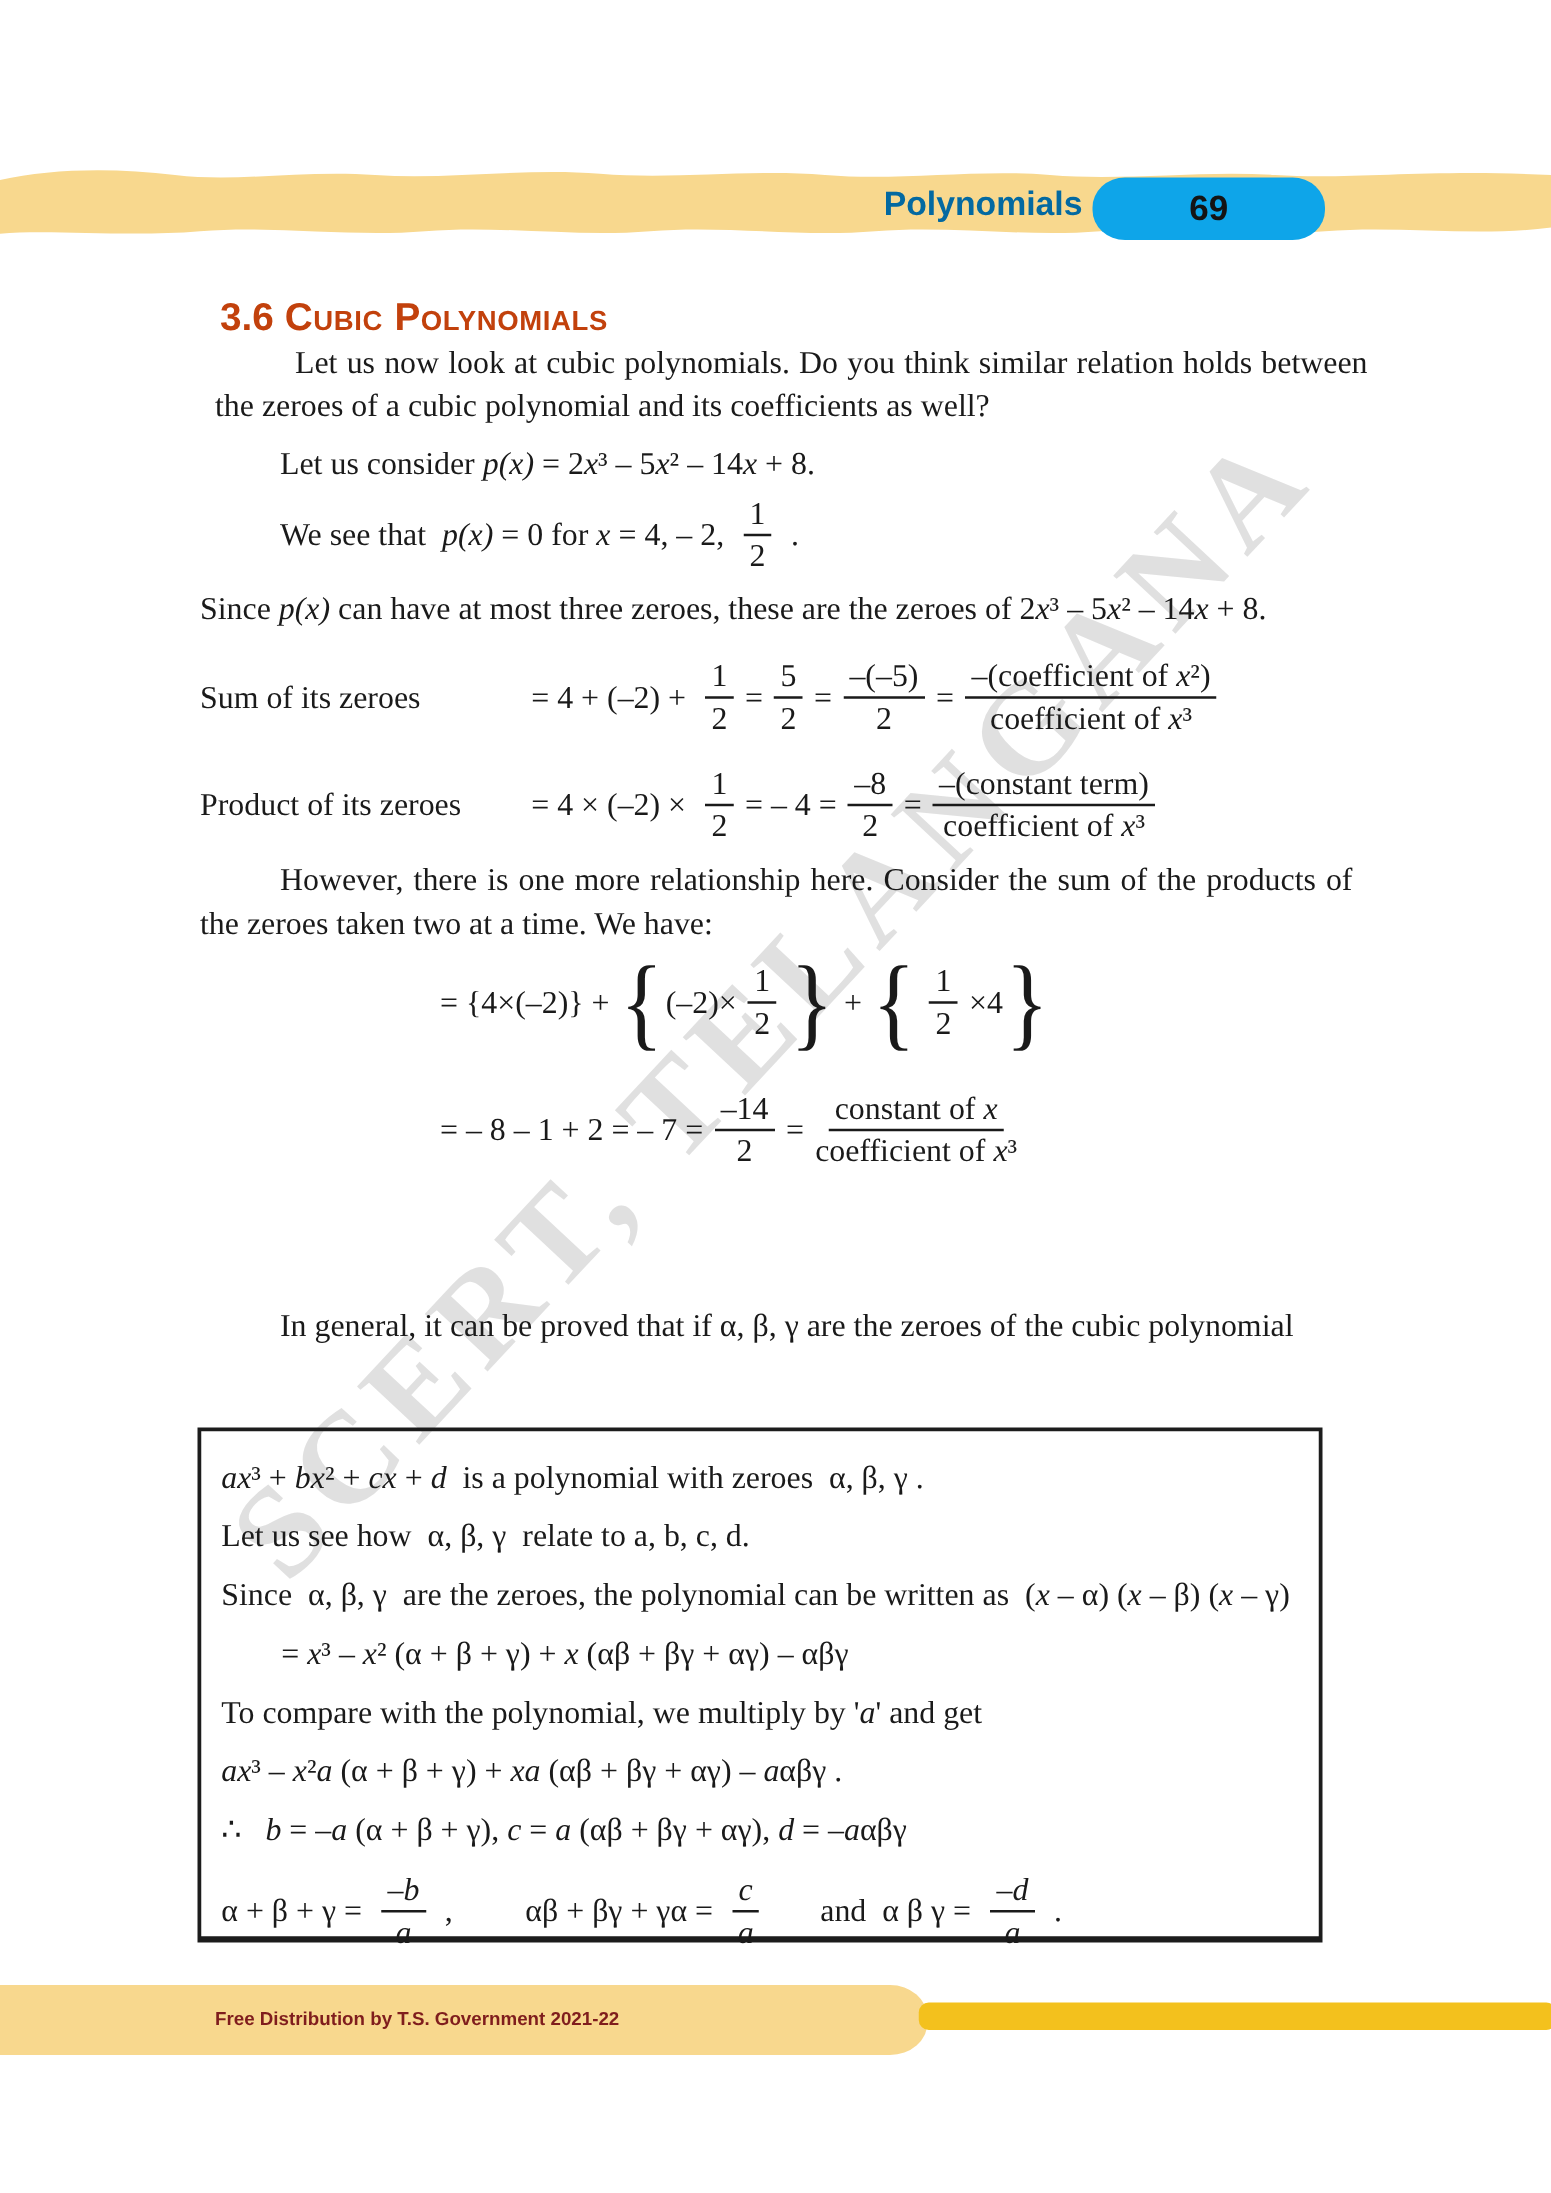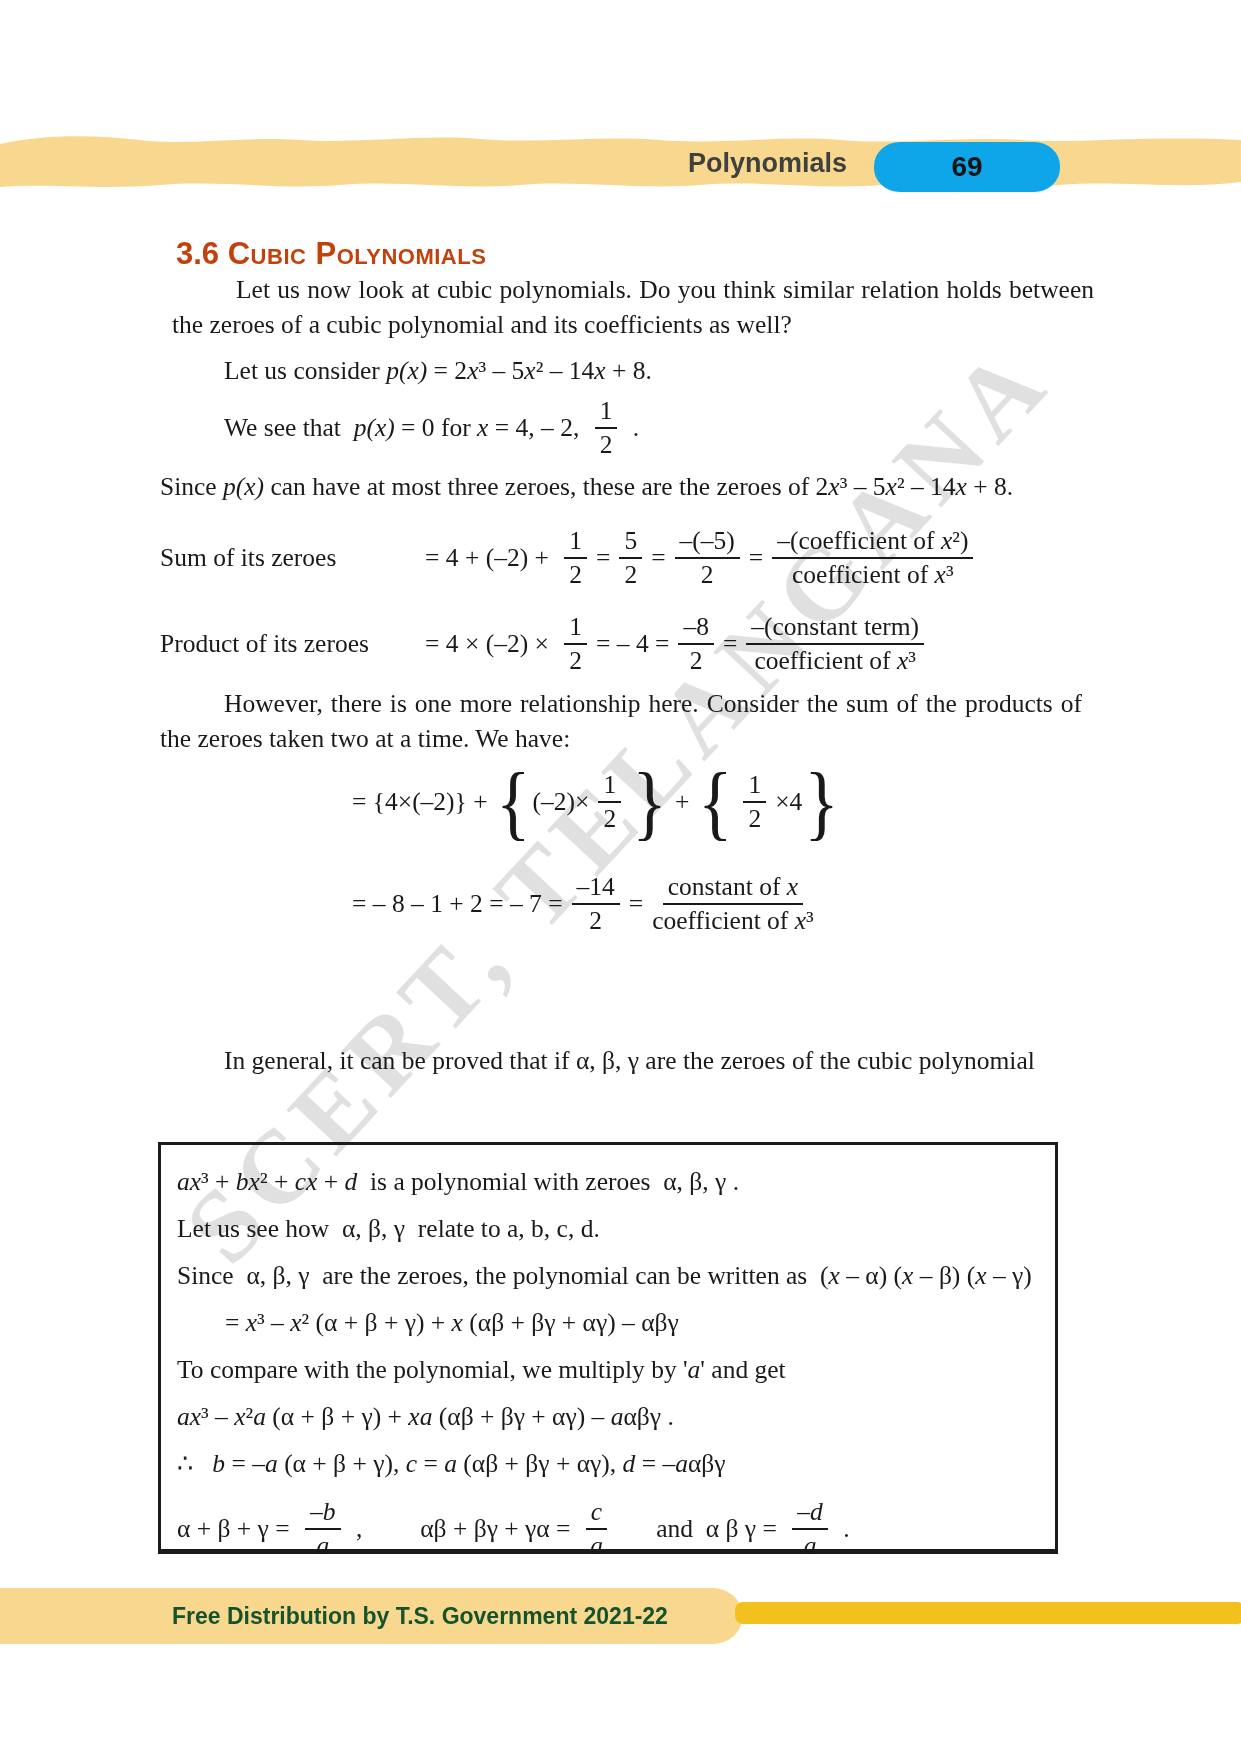--- a/index.html
+++ b/index.html
@@ -12,22 +12,22 @@
     text-align:center; font-family:"Liberation Serif", serif; font-weight:bold;
     font-size:104px; letter-spacing:10px; color:rgba(187,187,187,0.45);
     transform:rotate(-47deg); transform-origin:50% 50%; white-space:nowrap; z-index:0;
   }
 
   .layer { position:absolute; inset:0; z-index:1; }
 
   
   .banner-svg { position:absolute; left:0; top:130px; }
   .header-title {
-    position:absolute; left:541px; top:148px; width:306px; text-align:right;
-    font-family:"Liberation Sans", sans-serif; font-weight:bold; font-size:27px; color:#404040;
+    position:absolute; left:560px; top:148px; width:306px; text-align:right;
+    font-family:"Liberation Sans", sans-serif; font-weight:bold; font-size:27px; color:#0369a1;
   }
   .page-pill {
     position:absolute; left:874px; top:142px; width:186px; height:50px;
     background:#0ea5e9; border-radius:26px / 24px;
     display:flex; align-items:center; justify-content:center;
     font-family:"Liberation Sans", sans-serif; font-weight:bold; font-size:28px; color:#141414;
   }
 
   
   .section-heading {
@@ -79,21 +79,21 @@
 
   
   .footer-blob {
     position:absolute; left:-30px; top:1588px; width:772px; height:56px;
     background:#f8d88e; border-radius:30px / 26px;
   }
   .footer-bar { position:absolute; left:735px; top:1602px; width:510px; height:22px;
     background:#f3c11d; border-radius:8px; }
   .footer-text {
     position:absolute; left:172px; top:1601px; line-height:30px;
-    font-family:"Liberation Sans", sans-serif; font-weight:bold; font-size:23px; color:#14532d;
+    font-family:"Liberation Sans", sans-serif; font-weight:bold; font-size:15px; color:#7f1d1d;
   }
 </style>
 </head>
 <body>
 
 <div class="page">
 
   <div class="watermark">SCERT, TELANGANA</div>
 
   <div class="layer">

